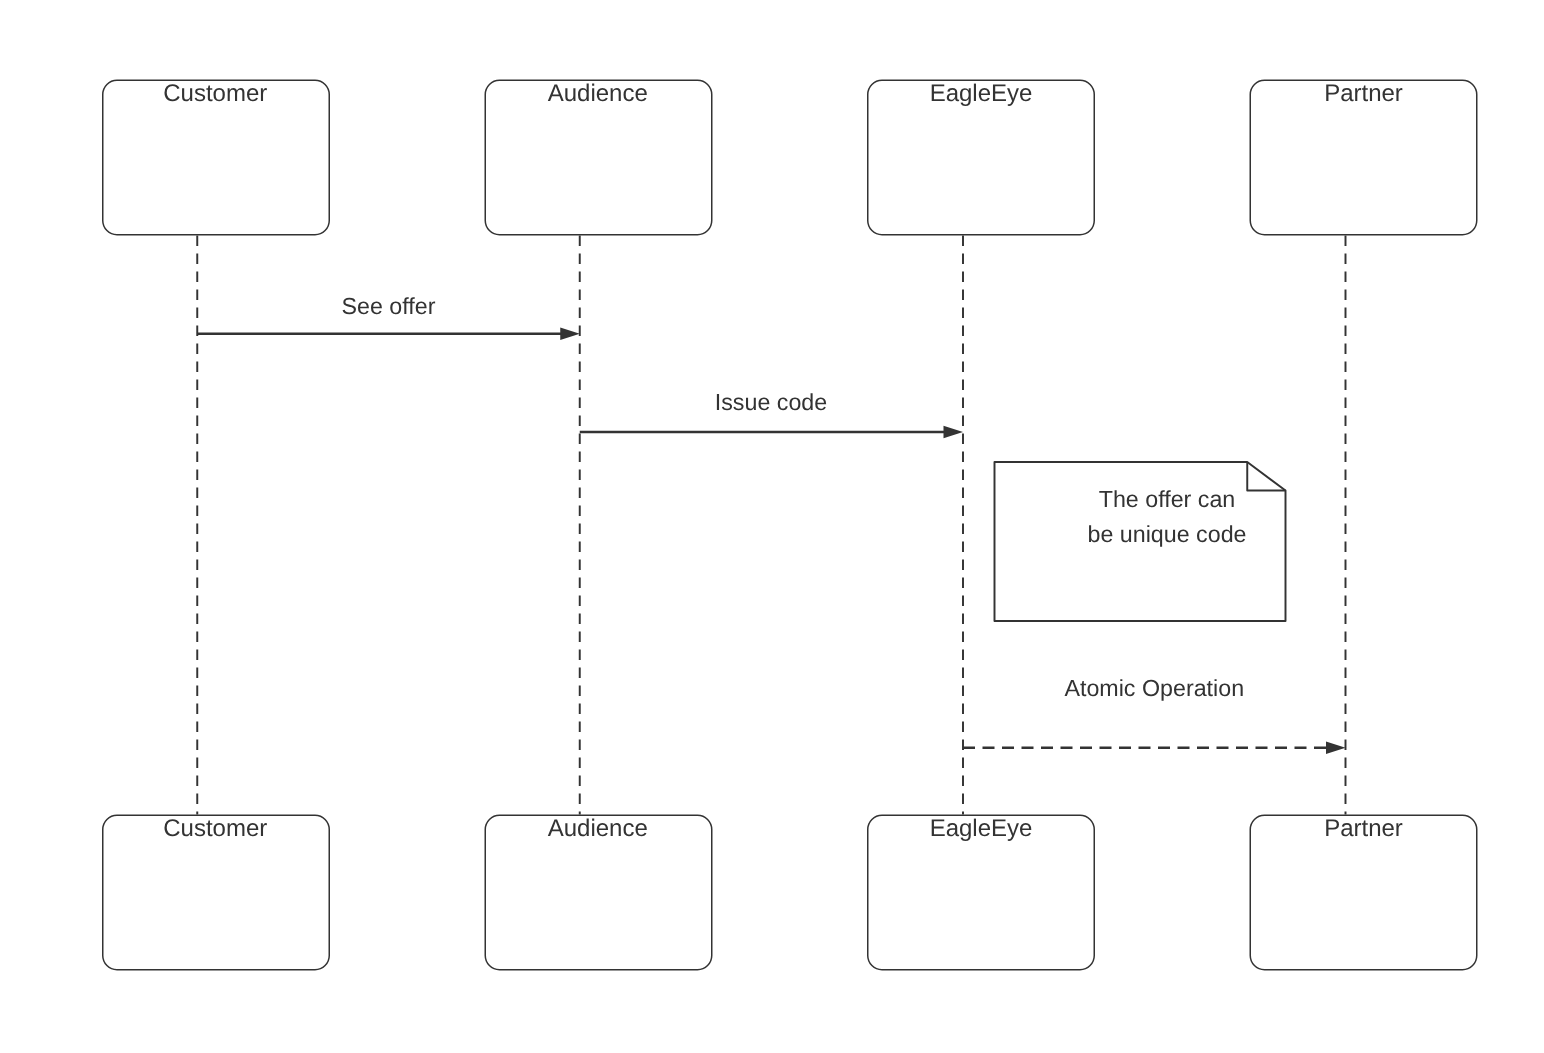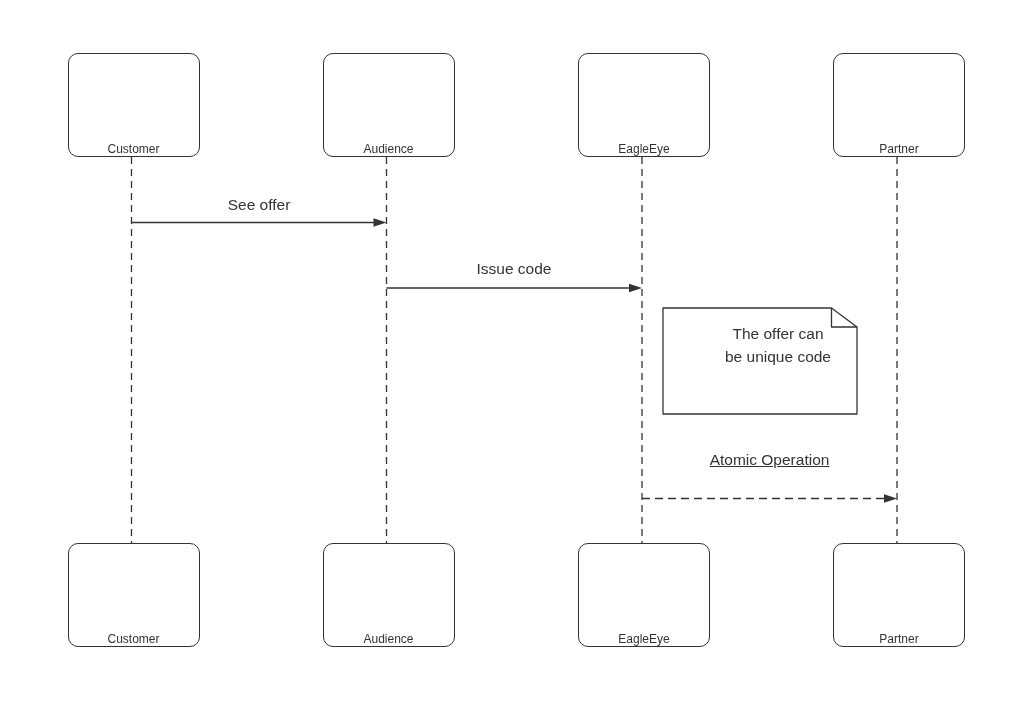--- a/index.html
+++ b/index.html
@@ -37,38 +37,38 @@
     stroke-linejoin: round;
   }
   .note-fold {
     fill: none;
     stroke: #333333;
     stroke-width: 1.3;
     stroke-linejoin: round;
   }
   .actor {
     position: absolute;
-    width: 132px;
+    width: 152px;
     height: 104px;
     border: 1.3px solid #333333;
     border-radius: 10px;
     background: #ffffff;
     display: flex;
-    align-items: flex-end;
+    align-items: flex-start;
     justify-content: center;
-    font-size: 12px;
+    font-size: 16px;
     box-sizing: border-box;
   }
   .msg-label {
     position: absolute;
     text-align: center;
     font-size: 15.5px;
     line-height: 20px;
   }
-  .msg-label.twoline { line-height: 23px; text-decoration: underline; }
+  .msg-label.twoline { line-height: 23px; }
   .note-text {
     position: absolute;
     text-align: center;
     font-size: 15.5px;
     line-height: 23px;
   }
 </style>
 </head>
 <body>
 

